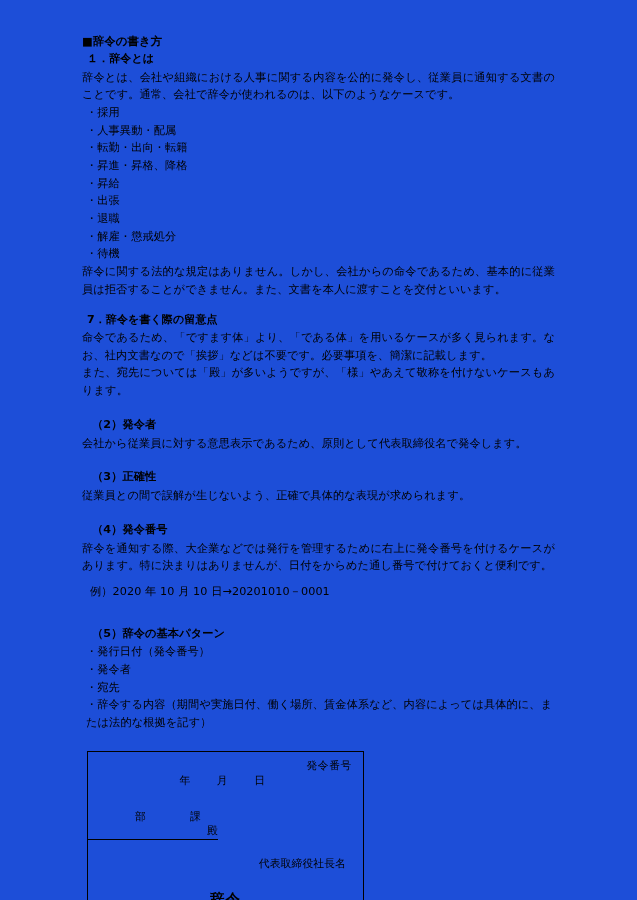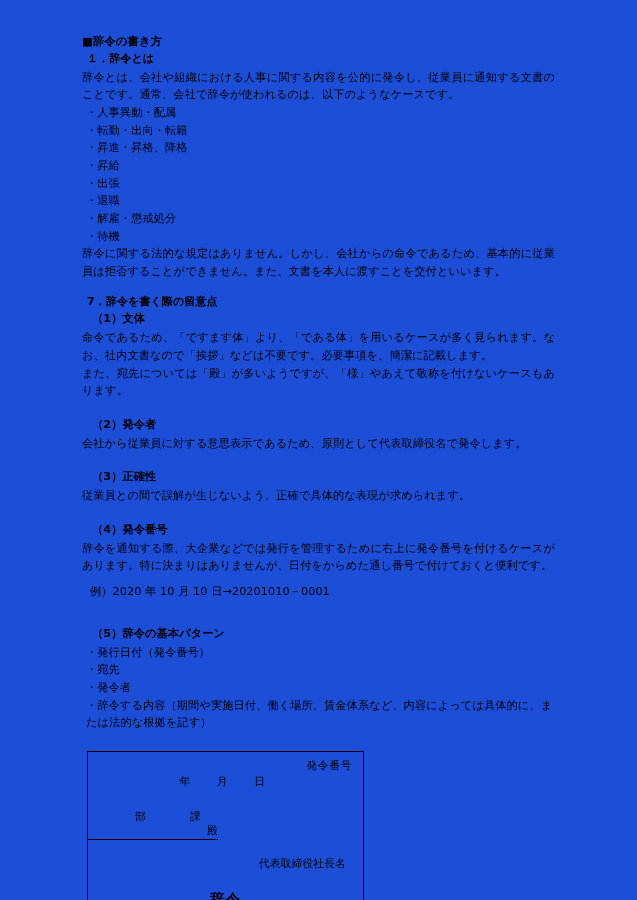--- a/index.html
+++ b/index.html
@@ -132,36 +132,36 @@
 
 <div class="page">
   <div class="doc">
 
     <div class="h-main">■辞令の書き方</div>
 
     <div class="h-num">１．辞令とは</div>
 
     <p class="para">辞令とは、会社や組織における人事に関する内容を公的に発令し、従業員に通知する文書のことです。通常、会社で辞令が使われるのは、以下のようなケースです。</p>
 
+    <div class="bullet">・採用</div>
     <div class="bullet">・人事異動・配属</div>
     <div class="bullet">・転勤・出向・転籍</div>
     <div class="bullet">・昇進・昇格、降格</div>
     <div class="bullet">・昇給</div>
     <div class="bullet">・出張</div>
     <div class="bullet">・退職</div>
     <div class="bullet">・解雇・懲戒処分</div>
     <div class="bullet">・待機</div>
 
     <p class="para">辞令に関する法的な規定はありません。しかし、会社からの命令であるため、基本的に従業員は拒否することができません。また、文書を本人に渡すことを交付といいます。</p>
 
     <div class="gap-md"></div>
 
     <div class="h-num">7．辞令を書く際の留意点</div>
 
-    <div class="h-sub">（1）文体</div>
     <p class="para">命令であるため、「ですます体」より、「である体」を用いるケースが多く見られます。なお、社内文書なので「挨拶」などは不要です。必要事項を、簡潔に記載します。</p>
     <p class="para">また、宛先については「殿」が多いようですが、「様」やあえて敬称を付けないケースもあります。</p>
 
     <div class="gap-lg"></div>
 
     <div class="h-sub">（2）発令者</div>
     <p class="para">会社から従業員に対する意思表示であるため、原則として代表取締役名で発令します。</p>
 
     <div class="gap-lg"></div>
 
@@ -171,22 +171,22 @@
     <div class="gap-lg"></div>
 
     <div class="h-sub">（4）発令番号</div>
     <p class="para">辞令を通知する際、大企業などでは発行を管理するために右上に発令番号を付けるケースがあります。特に決まりはありませんが、日付をからめた通し番号で付けておくと便利です。</p>
     <div class="example">例）2020 年 10 月 10 日→20201010－0001</div>
 
     <div class="gap-lg"></div>
 
     <div class="h-sub">（5）辞令の基本パターン</div>
     <div class="bullet">・発行日付（発令番号）</div>
+    <div class="bullet">・発令者</div>
     <div class="bullet">・宛先</div>
-    <div class="bullet">・発令者</div>
     <div class="bullet">・辞令する内容（期間や実施日付、働く場所、賃金体系など、内容によっては具体的に、または法的な根拠を記す）</div>
 
     <div class="box-wrap">
       <div class="jirei-box">
 
         <div class="row-number">発令番号</div>
 
         <div class="row-date">
           <span class="date-y">年</span><span class="date-m">月</span><span class="date-d">日</span>
         </div>

